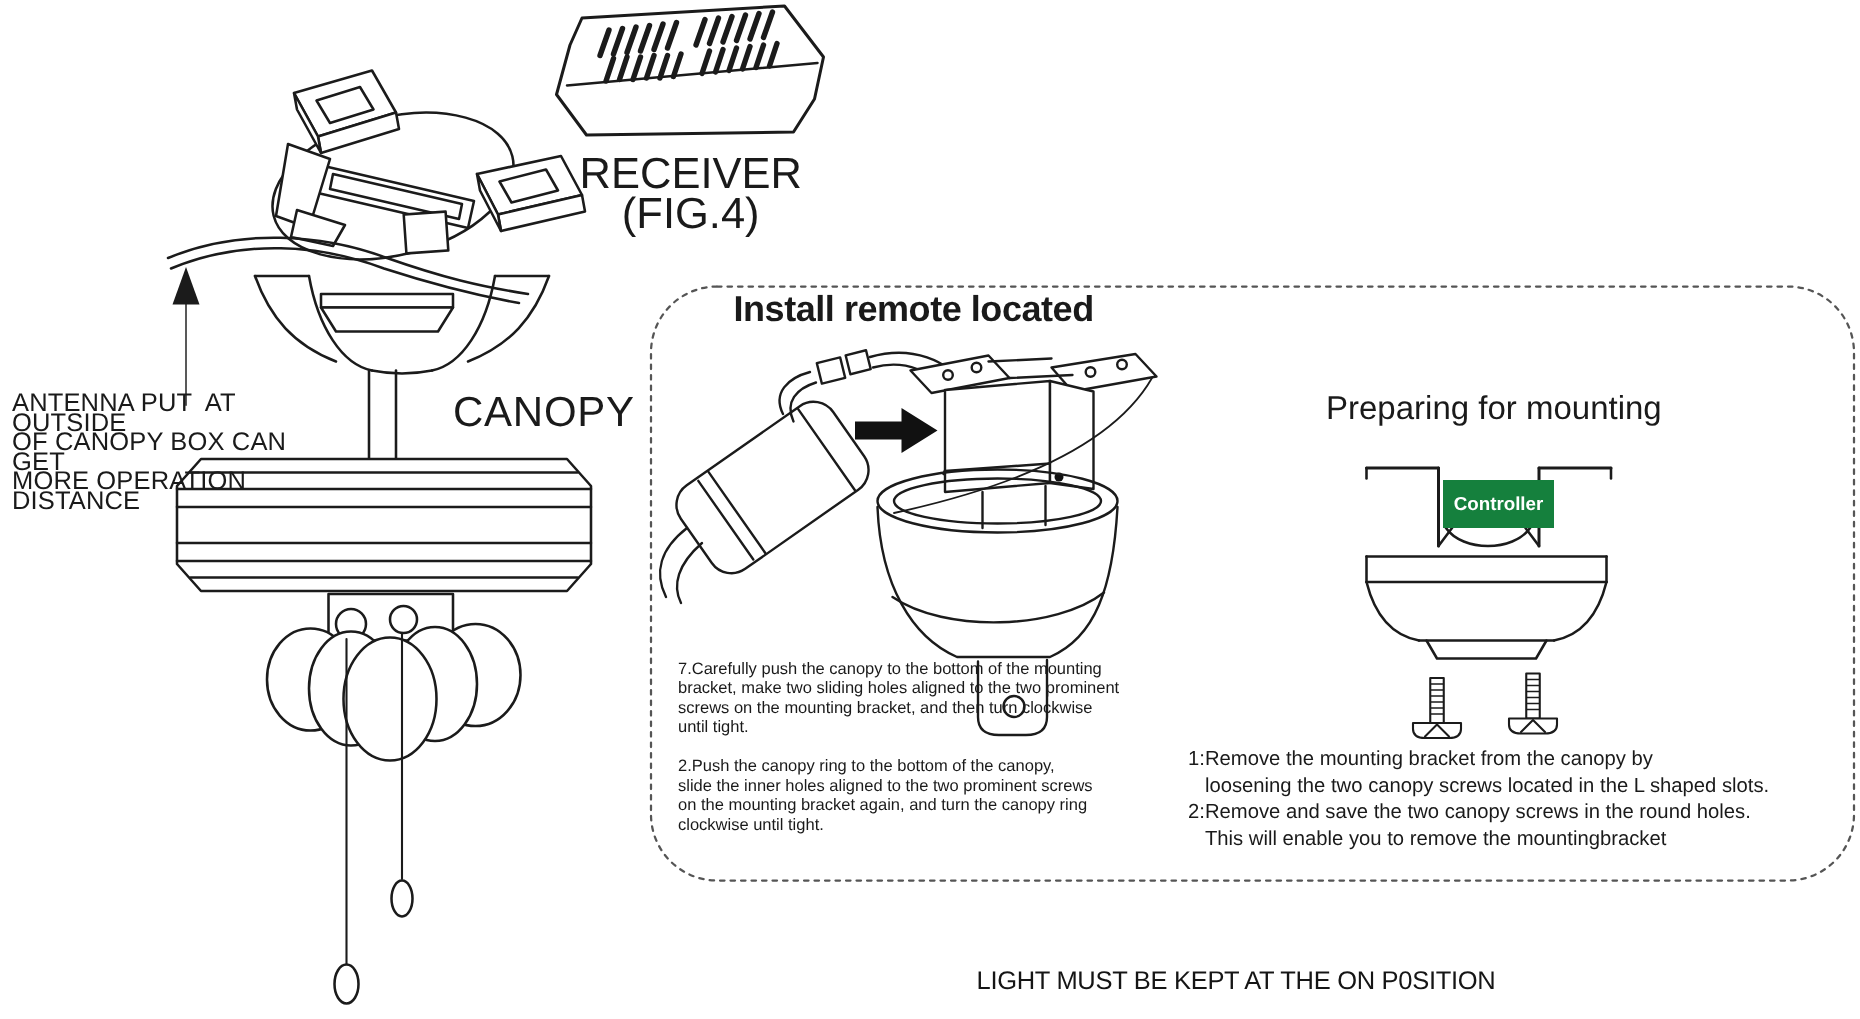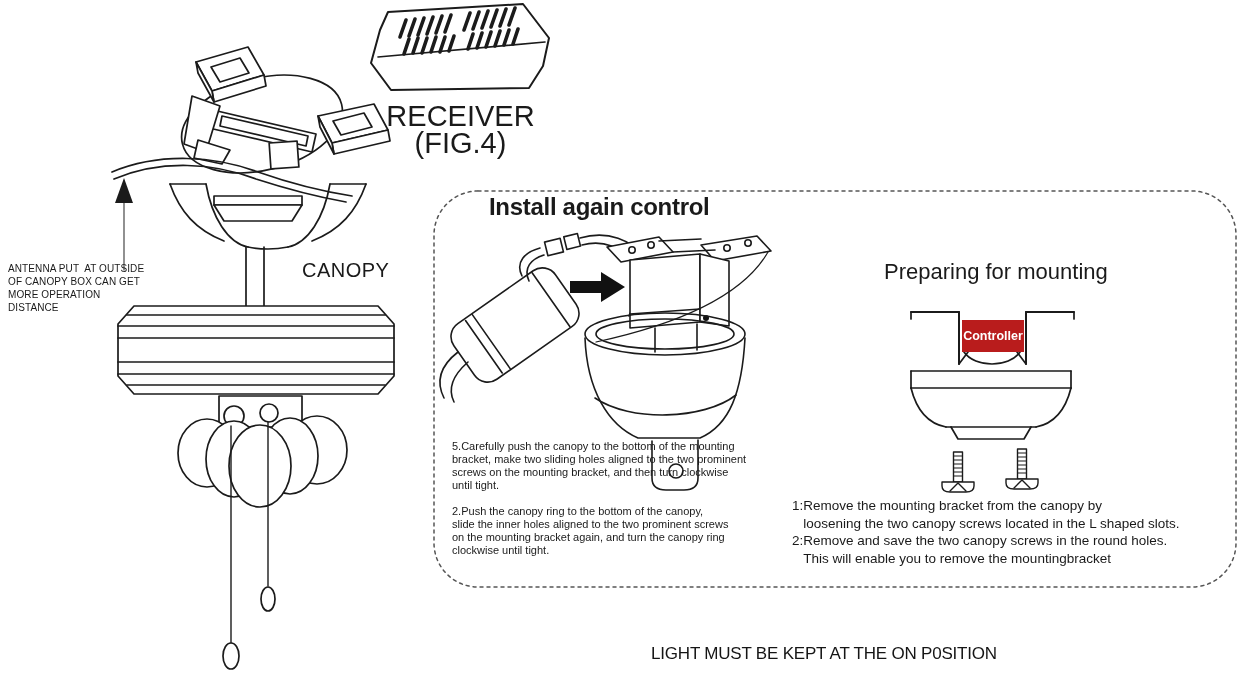--- a/index.html
+++ b/index.html
@@ -1,30 +1,30 @@
 <!DOCTYPE html>
 <html><head>
 <meta charset="utf-8">
 <style>
   html,body{margin:0;padding:0;background:#fff;}
   .page{position:relative;width:1240px;height:679px;background:#fff;overflow:hidden;
         font-family:"Liberation Sans",sans-serif;color:#1a1a1a;}
   .art{position:absolute;left:0;top:0;z-index:1;}
   .txt{position:absolute;z-index:2;white-space:pre-wrap;}
-  .antenna-note{left:8px;top:262px;width:190px;font-size:10px;line-height:13px;letter-spacing:.1px;}
-  .canopy-label{left:302px;top:259px;font-size:20px;letter-spacing:.5px;}
+  .antenna-note{left:8px;top:262px;width:190px;font-size:17px;line-height:13px;letter-spacing:.1px;}
+  .canopy-label{left:302px;top:259px;font-size:28px;letter-spacing:.5px;}
   .receiver-label{left:378px;top:103px;width:165px;text-align:center;font-size:29px;line-height:27px;}
   .install-heading{left:489px;top:193px;font-size:24px;font-weight:700;letter-spacing:-.3px;}
   .only-heading{left:872px;top:191px;font-size:24px;background:#e9e9e9;padding:2px 10px 4px 10px;}
   .preparing-heading{left:884px;top:259px;font-size:22px;font-weight:400;}
   .step-text{left:452px;width:345px;font-size:11px;line-height:13px;}
   .step1{top:440px;}
   .step2{top:505px;}
   .mount-steps{left:792px;top:497px;width:452px;font-size:13.5px;line-height:17.5px;}
-  .controller-box{left:962px;top:320px;width:62px;height:32px;background:#b91c1c;color:#fff;
+  .controller-box{left:962px;top:320px;width:74px;height:32px;background:#15803d;color:#fff;
       display:flex;align-items:center;justify-content:center;font-size:12.5px;font-weight:700;z-index:2;position:absolute;}
   .footer-warning{left:651px;top:644px;font-size:17px;letter-spacing:-.2px;color:#151515;}
 </style>
 </head>
 <body>
 
 <div class="page">
 
   <svg class="art" width="1240" height="679" viewBox="0 0 1240 679" stroke="#1b1b1b" fill="none" stroke-width="1.7" stroke-linecap="round" stroke-linejoin="round">
 
@@ -204,24 +204,24 @@
   <div class="txt antenna-note">ANTENNA PUT  AT OUTSIDE
 OF CANOPY BOX CAN GET
 MORE OPERATION
 DISTANCE</div>
 
   <div class="txt canopy-label">CANOPY</div>
 
   <div class="txt receiver-label"><span>RECEIVER</span>
 <span>(FIG.4)</span></div>
 
-  <div class="txt install-heading">Install again control</div>
-
-
-  <div class="txt step-text step1">5.Carefully push the canopy to the bottom of the mounting
+  <div class="txt install-heading">Install remote located</div>
+
+
+  <div class="txt step-text step1">7.Carefully push the canopy to the bottom of the mounting
 bracket, make two sliding holes aligned to the two prominent
 screws on the mounting bracket, and then turn clockwise
 until tight.</div>
 
   <div class="txt step-text step2">2.Push the canopy ring to the bottom of the canopy,
 slide the inner holes aligned to the two prominent screws
 on the mounting bracket again, and turn the canopy ring
 clockwise until tight.</div>
 
   <div class="txt preparing-heading">Preparing for mounting</div>

